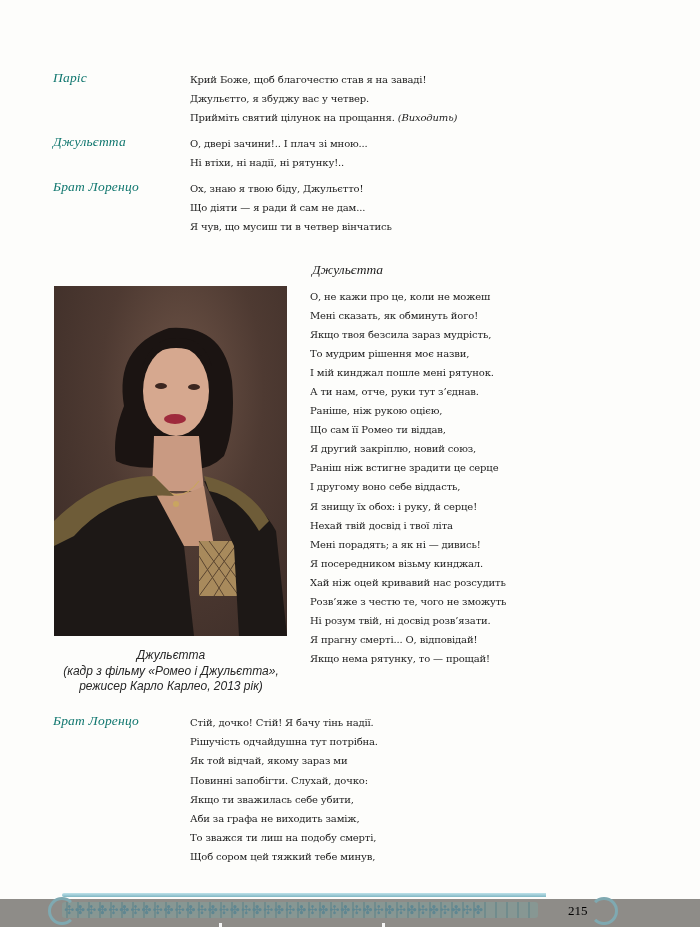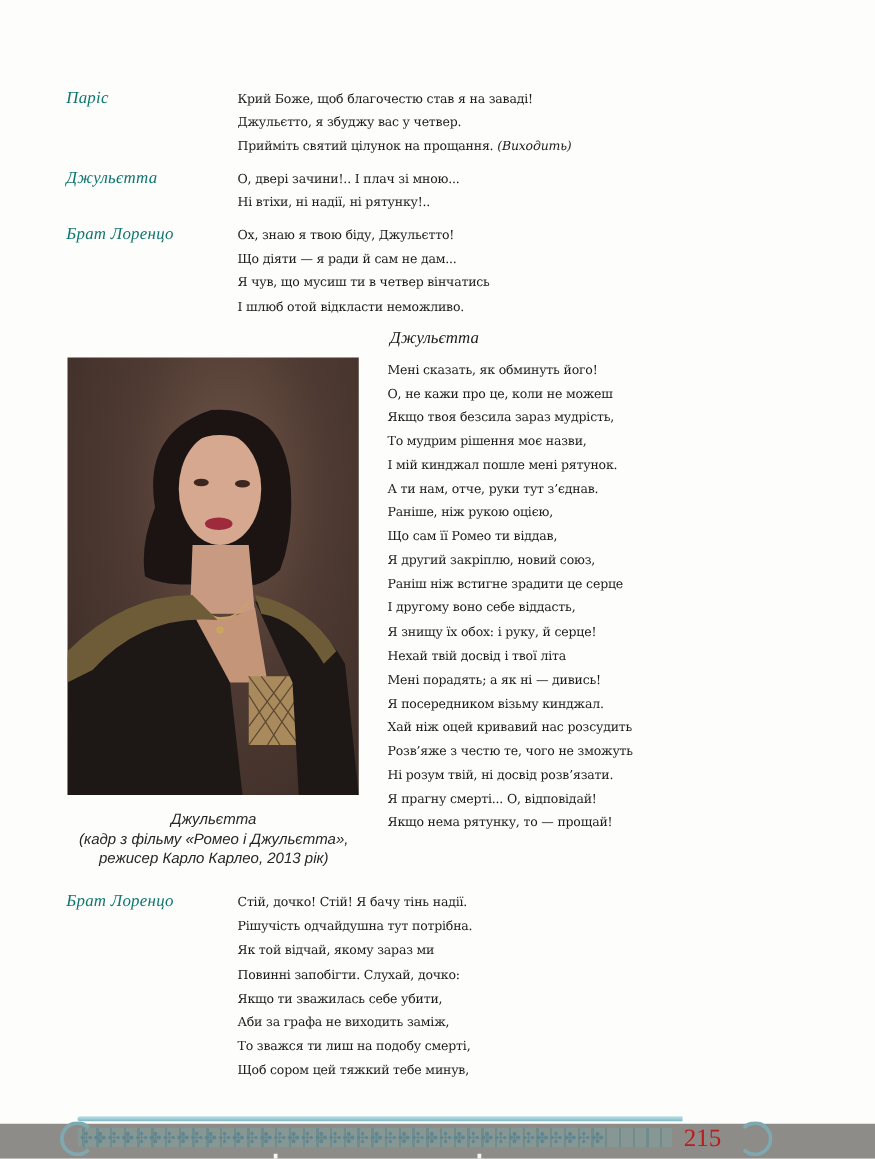--- a/index.html
+++ b/index.html
@@ -69,23 +69,23 @@
       overflow: hidden; white-space: nowrap;
       font-family: "DejaVu Sans", sans-serif;
     }
     .curl-left, .curl-right {
       position: absolute; top: 12px; width: 22px; height: 22px;
       border: 3px solid #7fa9b1; border-radius: 50%;
     }
     .curl-left { left: 48px; border-right-color: transparent; }
     .curl-right { left: 590px; border-left-color: transparent; }
     .page-number {
-      position: absolute; left: 547px; top: 14px;
+      position: absolute; left: 568px; top: 14px;
       font-family: "Liberation Serif", "DejaVu Serif", serif;
-      font-size: 20px; color: #b91c1c; line-height: 24px;
+      font-size: 13px; color: #000000; line-height: 24px;
     }
     .bottom-ticks .tick {
       position: absolute; top: 38px; width: 3px; height: 4px; background: #f5f5f5;
     }
   </style>
 </head>
 <body>
 
 <div class="speech" style="top:70px;">
   <div class="speaker">Паріс</div>
@@ -103,28 +103,27 @@
     <div class="line">Ні втіхи, ні надії, ні рятунку!..</div>
   </div>
 </div>
 
 <div class="speech" style="top:179px;">
   <div class="speaker">Брат Лоренцо</div>
   <div class="lines">
     <div class="line">Ох, знаю я твою біду, Джульєтто!</div>
     <div class="line">Що діяти — я ради й сам не дам...</div>
     <div class="line">Я чув, що мусиш ти в четвер вінчатись</div>
-    <div class="line">І шлюб отой відкласти неможливо.</div>
   </div>
 </div>
 
 <div class="center-speaker">Джульєтта</div>
 <div class="juliet-lines">
+  <div class="line">О, не кажи про це, коли не можеш</div>
   <div class="line">Мені сказать, як обминуть його!</div>
-  <div class="line">О, не кажи про це, коли не можеш</div>
   <div class="line">Якщо твоя безсила зараз мудрість,</div>
   <div class="line">То мудрим рішення моє назви,</div>
   <div class="line">І мій кинджал пошле мені рятунок.</div>
   <div class="line">А ти нам, отче, руки тут з’єднав.</div>
   <div class="line">Раніше, ніж рукою оцією,</div>
   <div class="line">Що сам її Ромео ти віддав,</div>
   <div class="line">Я другий закріплю, новий союз,</div>
   <div class="line">Раніш ніж встигне зрадити це серце</div>
   <div class="line">І другому воно себе віддасть,</div>
   <div class="line">Я знищу їх обох: і руку, й серце!</div>

